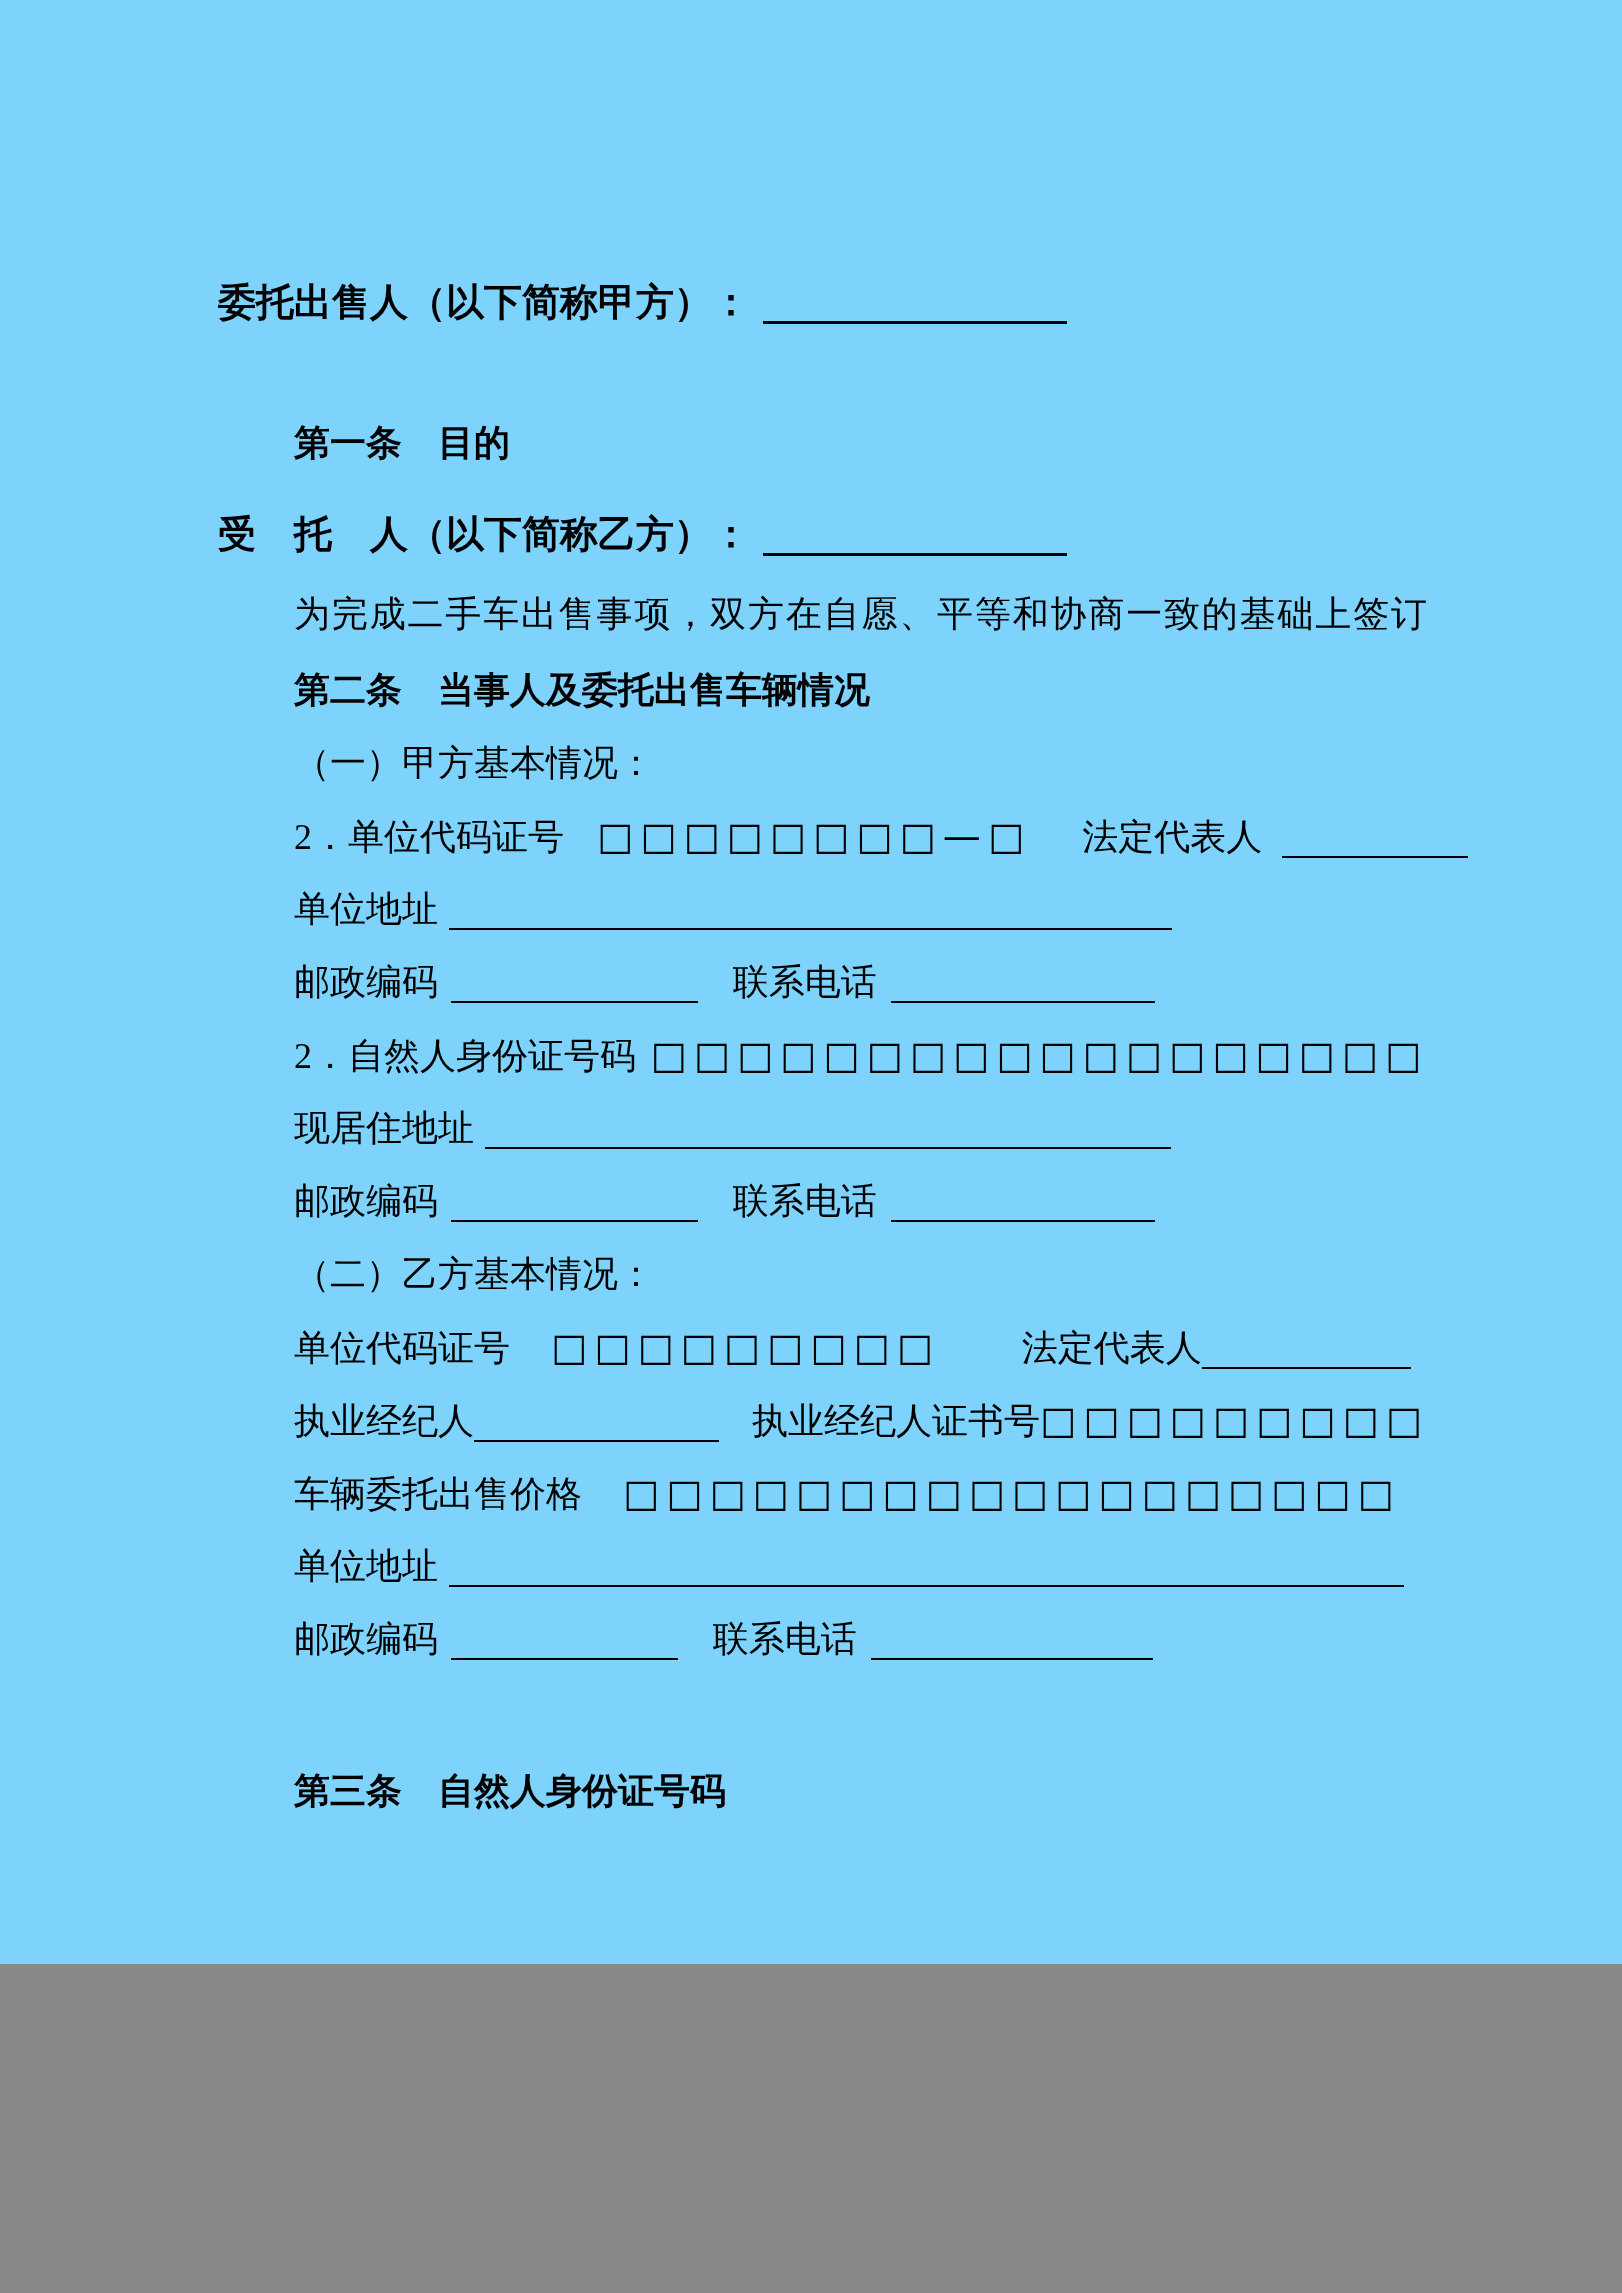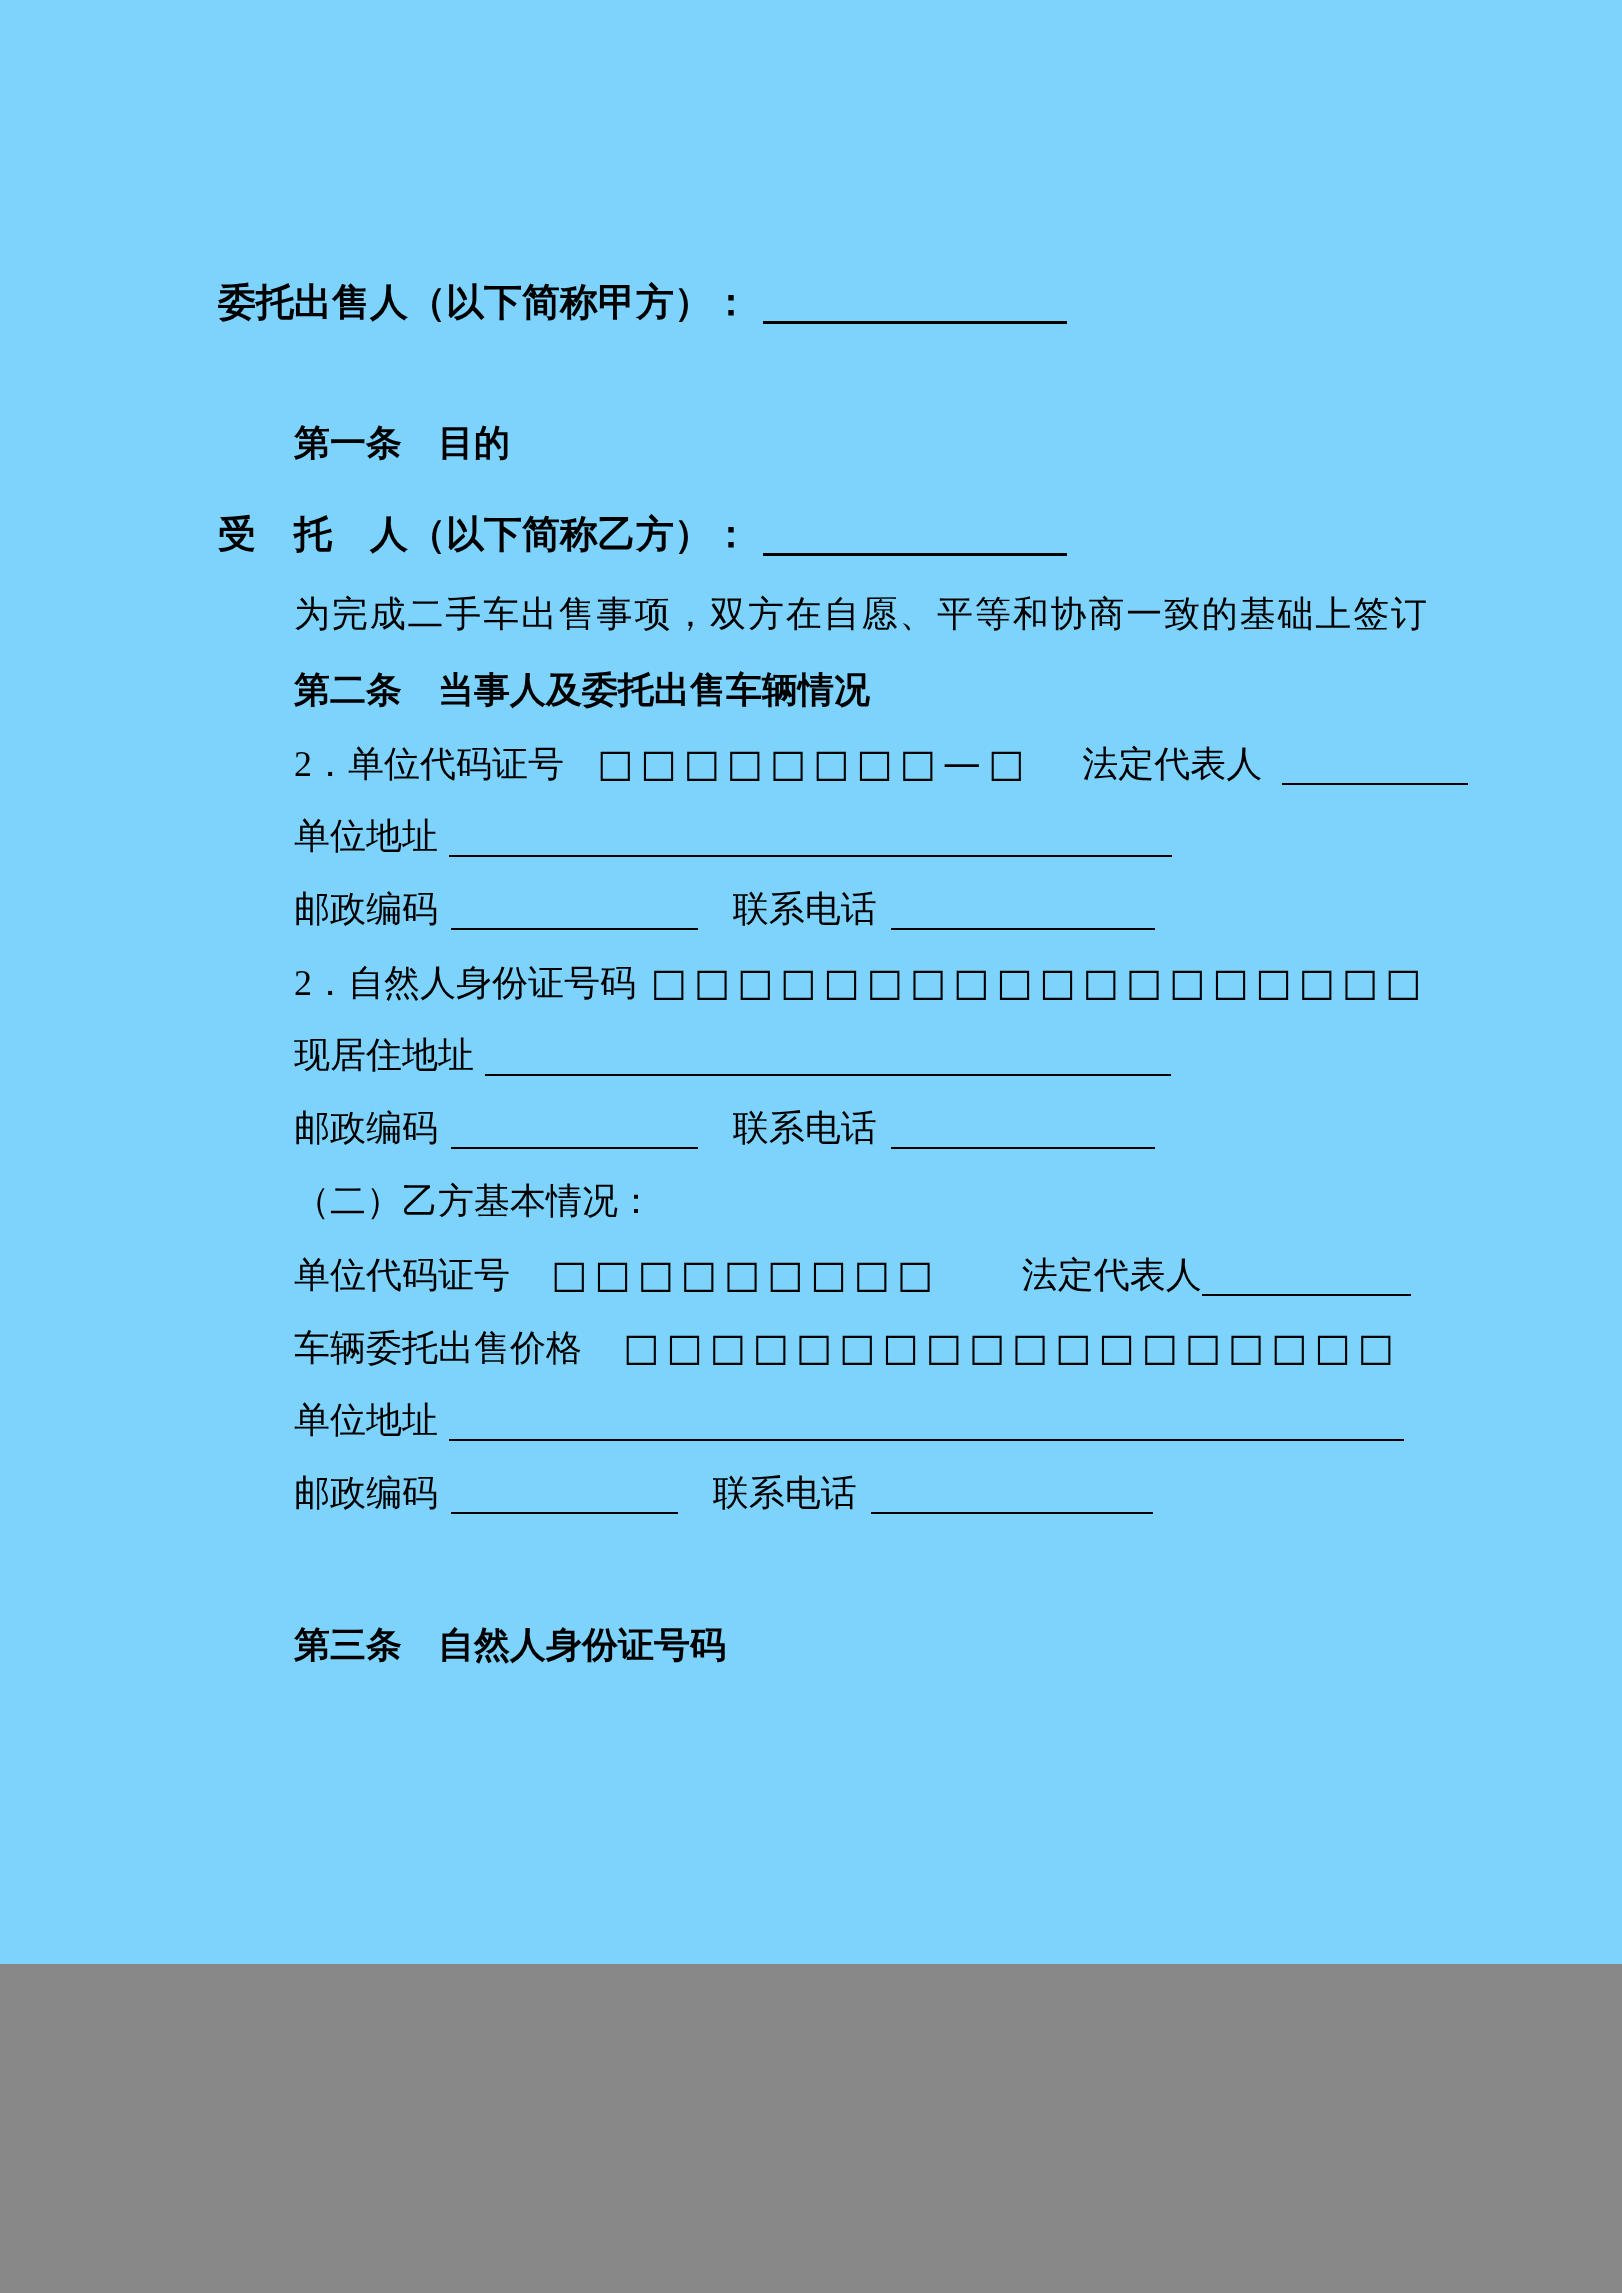--- a/index.html
+++ b/index.html
@@ -96,20 +96,21 @@
     </div>
     <div class="line bold indent mt75">第一条　目的</div>
 
     <div class="line party-line mt20">
       <span class="seg">受　托　人（以下简称乙方）：</span><span class="blank thick b-party"></span>
     </div>
     <div class="line para-first mt8">为完成二手车出售事项，双方在自愿、平等和协商一致的基础上签订</div>
 
     <div class="line bold indent mt3">第二条　当事人及委托出售车辆情况</div>
 
+    <div class="line indent">（一）甲方基本情况：</div>
 
     <div class="line indent">
       <span class="seg">2．单位代码证号</span><span class="gap36"></span><span class="boxes">□□□□□□□□—□</span><span class="gap56"></span><span class="seg">法定代表人</span><span class="blank b-rep-a"></span>
     </div>
 
 
     <div class="line indent">
       <span class="seg">单位地址</span><span class="blank b-addr-a"></span>
     </div>
 
@@ -128,20 +129,23 @@
     <div class="line indent">
       <span class="seg">邮政编码</span><span class="blank b-postal-a"></span><span class="gap38"></span><span class="seg">联系电话</span><span class="blank b-phone-a"></span>
     </div>
 
     <div class="line indent">（二）乙方基本情况：</div>
 
     <div class="line indent">
       <span class="seg">单位代码证号</span><span class="gap45"></span><span class="boxes">□□□□□□□□□</span><span class="gap90"></span><span class="seg">法定代表人</span><span class="blank b-rep-b"></span>
     </div>
 
+    <div class="line indent">
+      <span class="seg">执业经纪人</span><span class="blank b-broker"></span><span class="gap36"></span><span class="seg">执业经纪人证书号</span><span class="boxes">□□□□□□□□□</span>
+    </div>
 
     <div class="line indent">
       <span class="seg">车辆委托出售价格</span><span class="gap45"></span><span class="boxes">□□□□□□□□□□□□□□□□□□</span>
     </div>
 
     <div class="line indent">
       <span class="seg">单位地址</span><span class="blank b-addr-b"></span>
     </div>
 
     <div class="line indent">

